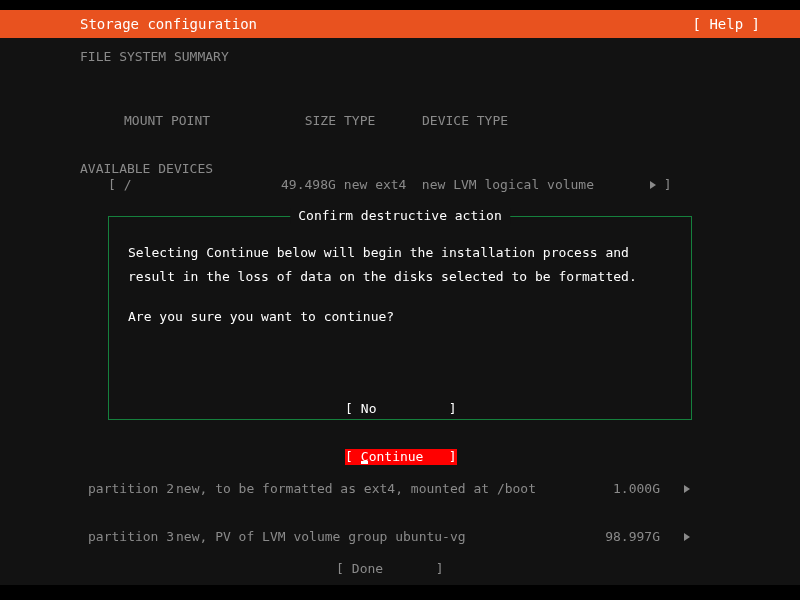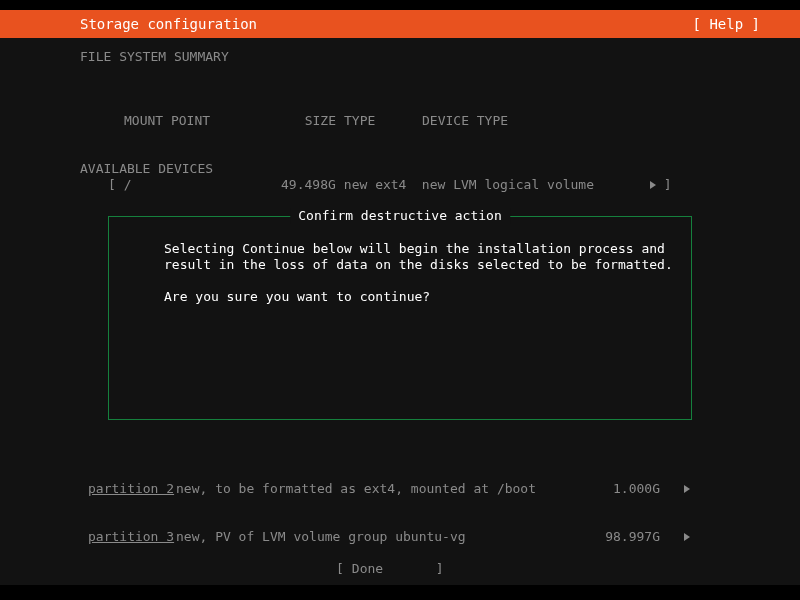--- a/index.html
+++ b/index.html
@@ -109,21 +109,21 @@
   #partitions {
     position: absolute;
     left: 88px;
     top: 449px;
     white-space: pre;
     color: #8a8a8a;
     font-size: 13px;
     line-height: 16px;
   }
   #partitions .row { display: block; white-space: pre; }
-  .p-name { display: inline-block; width: 88px; text-decoration: underline; }
+  .p-name { display: inline-block; width: 88px; }
   .p-desc { display: inline-block; width: 420px; }
   .p-size { display: inline-block; width: 64px; text-align: right; }
   .p-arrow { display: inline-block; width: 30px; text-align: right; }
 
   
   #bottom-buttons {
     position: absolute;
     left: 336px;
     top: 529px;
     white-space: pre;
@@ -157,22 +157,21 @@
     line-height: 16px;
     white-space: pre;
   }
   #dialog-body {
     position: absolute;
     left: 19px;
     top: 24px;
     width: 548px;
     color: #ffffff;
     font-size: 13px;
-    line-height: 16px;
-    margin-left: 36px;
+    line-height: 24px;
   }
   #dialog-body p {
     margin: 0 0 16px 0;
     white-space: pre-wrap;
   }
   #dialog-body p.tight { margin-bottom: 16px; }
 
   #dialog-buttons {
     position: absolute;
     left: 236px;
@@ -243,16 +242,20 @@
 
   <div id="dialog">
     <div id="dialog-title">Confirm destructive action</div>
 
     <div id="dialog-body">
       <p class="tight">Selecting Continue below will begin the installation process and
 result in the loss of data on the disks selected to be formatted.</p>
       <p>Are you sure you want to continue?</p>
     </div>
 
+    <div id="dialog-buttons">
+      <span class="dlg-btn"><span>[</span><span style="display:inline-block;width:8px"></span><span class="pad">No</span><span>]</span></span>
+      <span class="dlg-btn selected"><span>[</span><span style="display:inline-block;width:8px"></span><span class="pad cursor-char">Continue</span><span>]</span></span>
+    </div>
   </div>
 
   <div class="letterbox bottom"></div>
 </div>
 
 </body></html>

